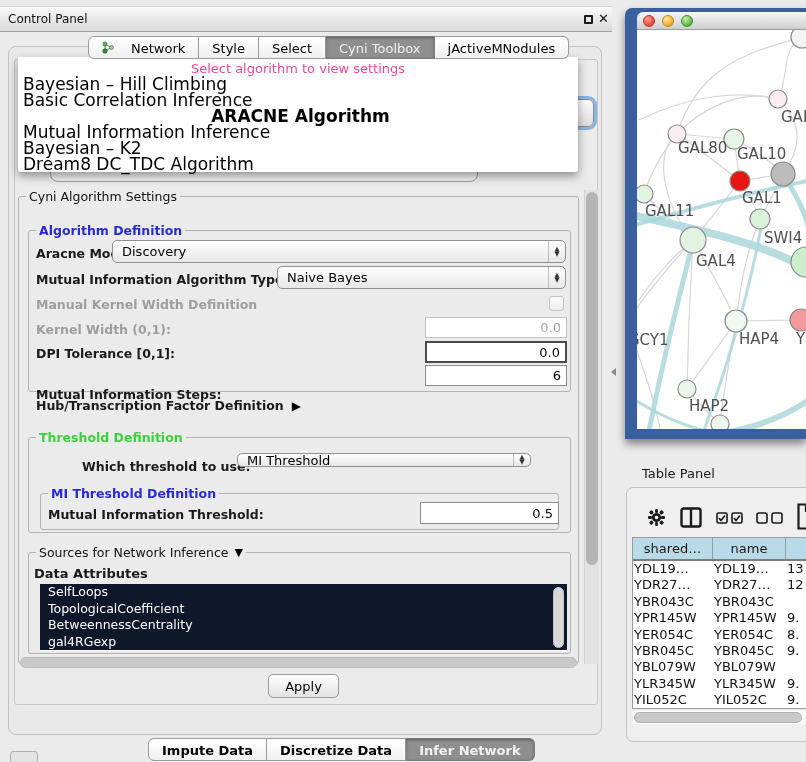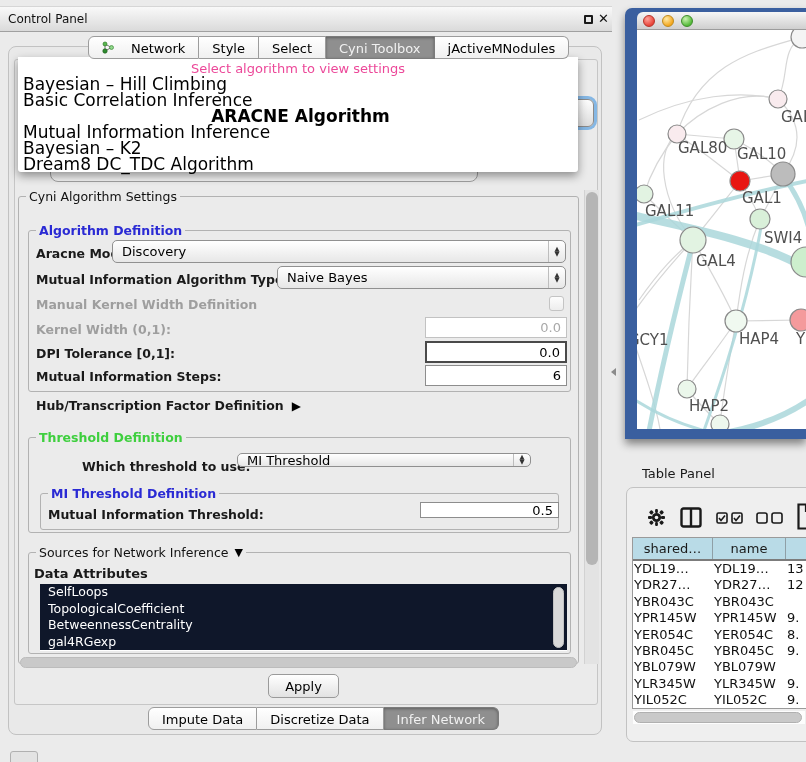--- a/index.html
+++ b/index.html
@@ -9,21 +9,21 @@
 
   
   .cp-titlebar { left:0; top:6px; width:612px; height:26px;
     background:linear-gradient(#f9f9f9,#dadada); border-top:1px solid #d6d6d6; border-bottom:1px solid #a0a0a0; }
   .cp-title { left:8px; top:5px; font-size:12px; color:#111; }
   .win-restore { left:584px; top:8px; width:9px; height:9px; border:2px solid #1a1a1a; border-radius:1px; }
   .win-close { left:598px; top:4px; font-size:13px; font-weight:bold; color:#111; }
 
   .tabs-row { display:flex; height:23px; z-index:50; }
   .tabs-top { left:88px; top:36px; }
-  .tabs-bottom { left:148px; top:707px; }
+  .tabs-bottom { left:148px; top:738px;font-weight:bold; }
   .tab { display:flex; align-items:flex-start; justify-content:center; gap:16px; font-size:13px; color:#000;
     background:linear-gradient(#ffffff,#f0f0f0); border:1px solid #9c9c9c; border-left:none; padding:4px 13px; cursor:default; white-space:nowrap; }
   .tab:first-child { border-left:1px solid #9c9c9c; border-radius:6px 0 0 6px; }
   .tab:last-child { border-radius:0 6px 6px 0; }
   .tab.selected { background:#8f8f8f; color:#f1f1f1; border-color:#7b7b7b; box-shadow:inset 0 1px 3px rgba(0,0,0,.35); }
 
   .cp-outer { left:8px; top:46px; width:594px; height:689px; background:#e9e9e9; border:1px solid #c2c2c2; border-radius:8px; }
   .cp-inner { left:14px; top:59px; width:584px; height:646px; background:#ebebeb; border:1px solid #c6c6c6; border-radius:3px; }
 
   
@@ -180,21 +180,21 @@
 
   <div class="abs lbl lbl-dis" style="left:36px; top:297px;">Manual Kernel Width Definition</div>
   <div class="cb" style="left:549px; top:296px;"></div>
 
   <div class="abs lbl lbl-dis" style="left:36px; top:322px;">Kernel Width (0,1):</div>
   <div class="field field-dis" style="left:425px; top:317px; width:142px; height:21px;">0.0</div>
 
   <div class="abs lbl" style="left:36px; top:346px;">DPI Tolerance [0,1]:</div>
   <div class="field field-focus" style="left:425px; top:341px; width:142px; height:22px;">0.0</div>
 
-  <div class="abs lbl" style="left:36px; top:369px;">Mutual Information Steps:</div>
+  <div class="abs lbl" style="left:36px; top:387px;">Mutual Information Steps:</div>
   <div class="field" style="left:425px; top:365px; width:142px; height:21px;">6</div>
 
   <div class="abs" style="left:36px; top:398px; display:flex; align-items:center; gap:8px;">
     <span class="lbl" style="font-size:12.5px;">Hub/Transcription Factor Definition</span>
     <span class="arrow-right">▶</span>
   </div>
 
   <div class="group g-threshold">
     <span class="group-title t-green">Threshold Definition</span>
   </div>
@@ -202,21 +202,21 @@
   <div class="abs lbl" style="left:82px; top:459px;">Which threshold to use:</div>
   <div class="combo" style="left:237px; top:453px; width:294px; height:14px;">
     <span>MI Threshold</span>
     <span class="spin">▲<br>▼</span>
   </div>
 
   <div class="group g-mithresh">
     <span class="group-title t-blue">MI Threshold Definition</span>
   </div>
   <div class="abs lbl" style="left:48px; top:507px;">Mutual Information Threshold:</div>
-  <div class="field" style="left:420px; top:502px; width:139px; height:16px;padding-left:29px;">0.5</div>
+  <div class="field" style="left:420px; top:502px; width:139px; height:22px;padding-left:29px;">0.5</div>
 
   <div class="group g-sources">
     <span class="group-title" style="display:flex; gap:6px; align-items:center;">
       <span>Sources for Network Inference</span>
       <span class="arrow-down">▼</span>
     </span>
   </div>
   <div class="abs lbl" style="left:34px; top:566px; font-size:13px;">Data Attributes</div>
   <div class="abs attr-list" id="attr-list">
       <div class="attr-item">SelfLoops</div>

